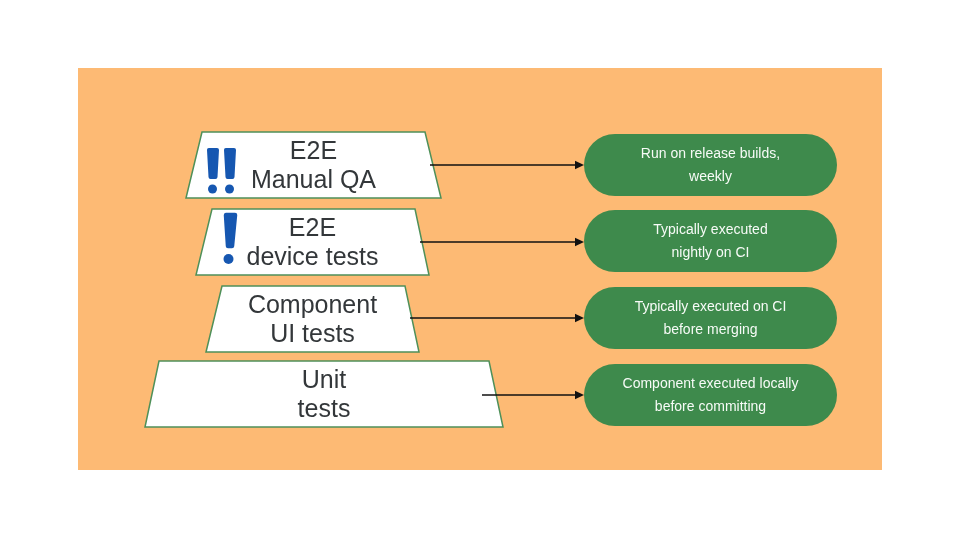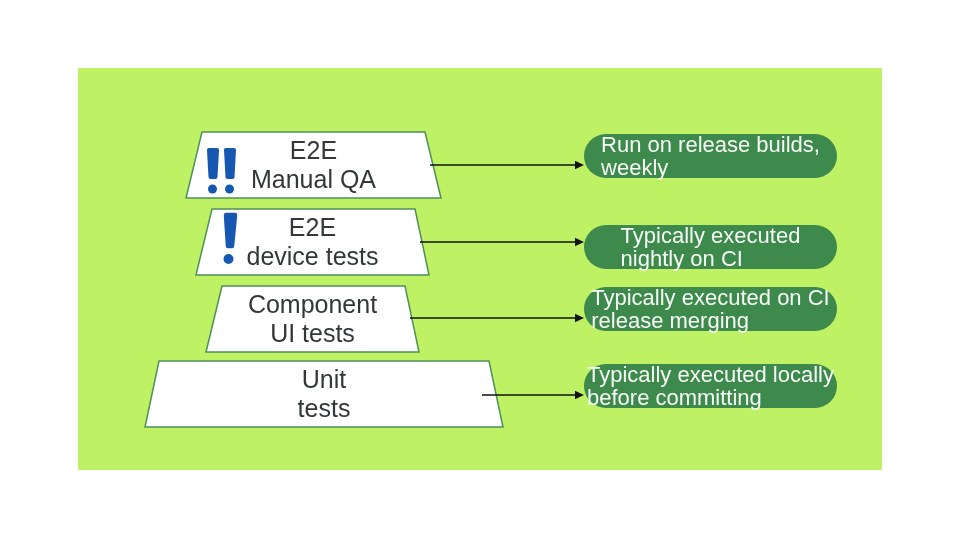--- a/index.html
+++ b/index.html
@@ -1,20 +1,20 @@
 <!DOCTYPE html>
 <html><head>
 <meta charset="utf-8">
 <style>
   * { margin: 0; padding: 0; box-sizing: border-box; }
   html, body { width: 960px; height: 540px; background: #ffffff; overflow: hidden;
     font-family: "Liberation Sans", sans-serif; }
   .stage { position: relative; width: 960px; height: 540px; background: #ffffff; }
   .panel { position: absolute; left: 78px; top: 68px; width: 804px; height: 402px;
-    background: #bef264; }
+    background: #fdba74; }
 
   .trap-box { position: absolute; height: 68px; }
   .trap-box svg { position: absolute; left: 0; top: 0; display: block; }
   .trap-label { position: absolute; left: 0; top: 0; width: 100%; height: 100%;
     display: flex; align-items: center; justify-content: center; text-align: center;
     white-space: pre-line; font-size: 25px; line-height: 29px; color: #33373a; }
 
   .t0 { left: 107px; top: 63px;  width: 257px; }
   .t1 { left: 117px; top: 140px; width: 235px; }
   .t2 { left: 127px; top: 217px; width: 215px; }
@@ -23,27 +23,27 @@
   .icon { position: absolute; display: block; }
   .icon-double { left: 126px; top: 78px; }
   .icon-single { left: 138px; top: 142px; }
 
   .arrow { position: absolute; display: block; height: 12px; }
   .a0 { left: 352px; top: 91px;  width: 155px; }
   .a1 { left: 342px; top: 168px; width: 165px; }
   .a2 { left: 332px; top: 244px; width: 175px; }
   .a3 { left: 404px; top: 321px; width: 103px; }
 
-  .pill { position: absolute; left: 506px; width: 253px; height: 44px;
+  .pill { position: absolute; left: 506px; width: 253px; height: 62px;
     background: #3e8a4c; border-radius: 31px;
-    display: flex; align-items: center; justify-content: center; text-align: left;
-    white-space: pre-line; color: #f7fbf7; font-size: 22px; line-height: 23px;
+    display: flex; align-items: center; justify-content: center; text-align: center;
+    white-space: pre-line; color: #f7fbf7; font-size: 14px; line-height: 23px;
     font-weight: 500; }
   .p0 { top: 66px; }
-  .p1 { top: 157px; }
+  .p1 { top: 142px; }
   .p2 { top: 219px; }
   .p3 { top: 296px; }
 </style>
 </head>
 <body>
 
 <div class="stage">
   <div class="panel">
 
     <div class="trap-box t0">
@@ -89,30 +89,30 @@
         <polygon points="17,1 200,1 214,67 1,67" fill="#ffffff" stroke="#4f9059" stroke-width="1.5"></polygon>
       </svg>
       <div class="trap-label">Component
 UI tests</div>
     </div>
     <svg class="arrow a2" viewBox="0 0 175 12">
       <line x1="0" y1="6" x2="166" y2="6" stroke="#111111" stroke-width="1.6"></line>
       <polygon points="165,1.8 174,6 165,10.2" fill="#111111"></polygon>
     </svg>
     <div class="pill p2">Typically executed on CI
-release merging</div>
+before merging</div>
 
     <div class="trap-box t3">
       <svg width="360" height="68" viewBox="0 0 360 68">
         <polygon points="15,1 345,1 359,67 1,67" fill="#ffffff" stroke="#4f9059" stroke-width="1.5"></polygon>
       </svg>
       <div class="trap-label">Unit
 tests</div>
     </div>
     <svg class="arrow a3" viewBox="0 0 103 12">
       <line x1="0" y1="6" x2="94" y2="6" stroke="#111111" stroke-width="1.6"></line>
       <polygon points="93,1.8 102,6 93,10.2" fill="#111111"></polygon>
     </svg>
-    <div class="pill p3">Typically executed locally
+    <div class="pill p3">Component executed locally
 before committing</div>
 
   </div>
 </div>
 
 </body></html>

